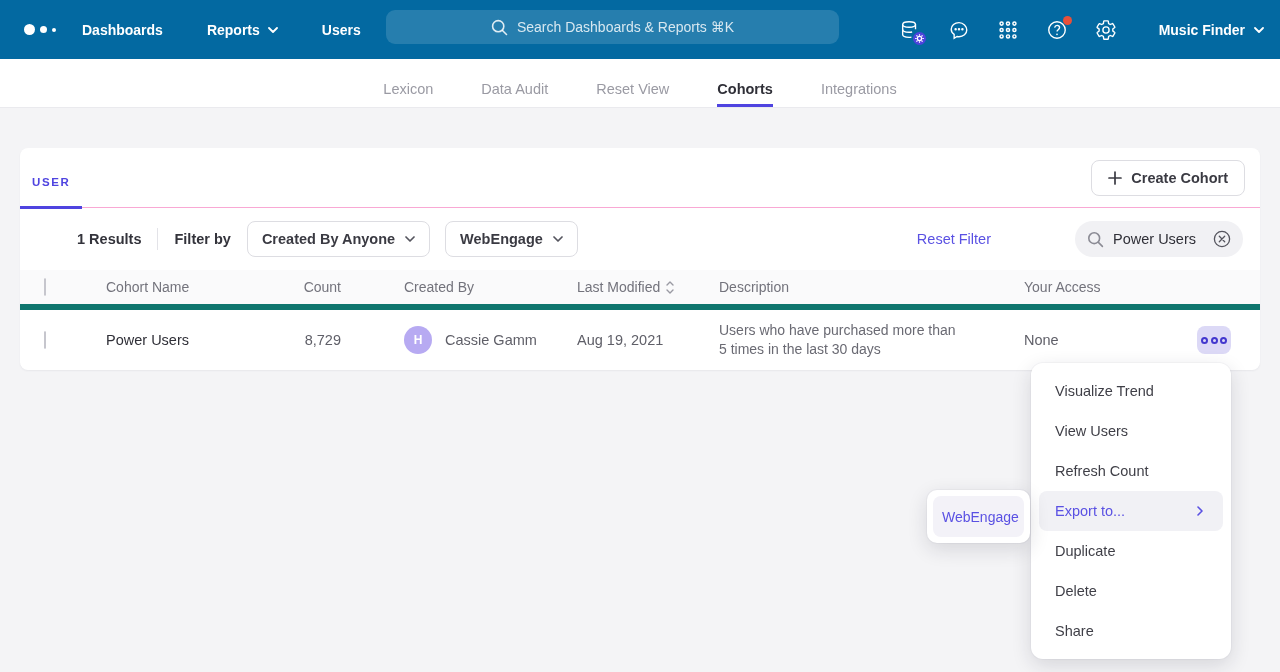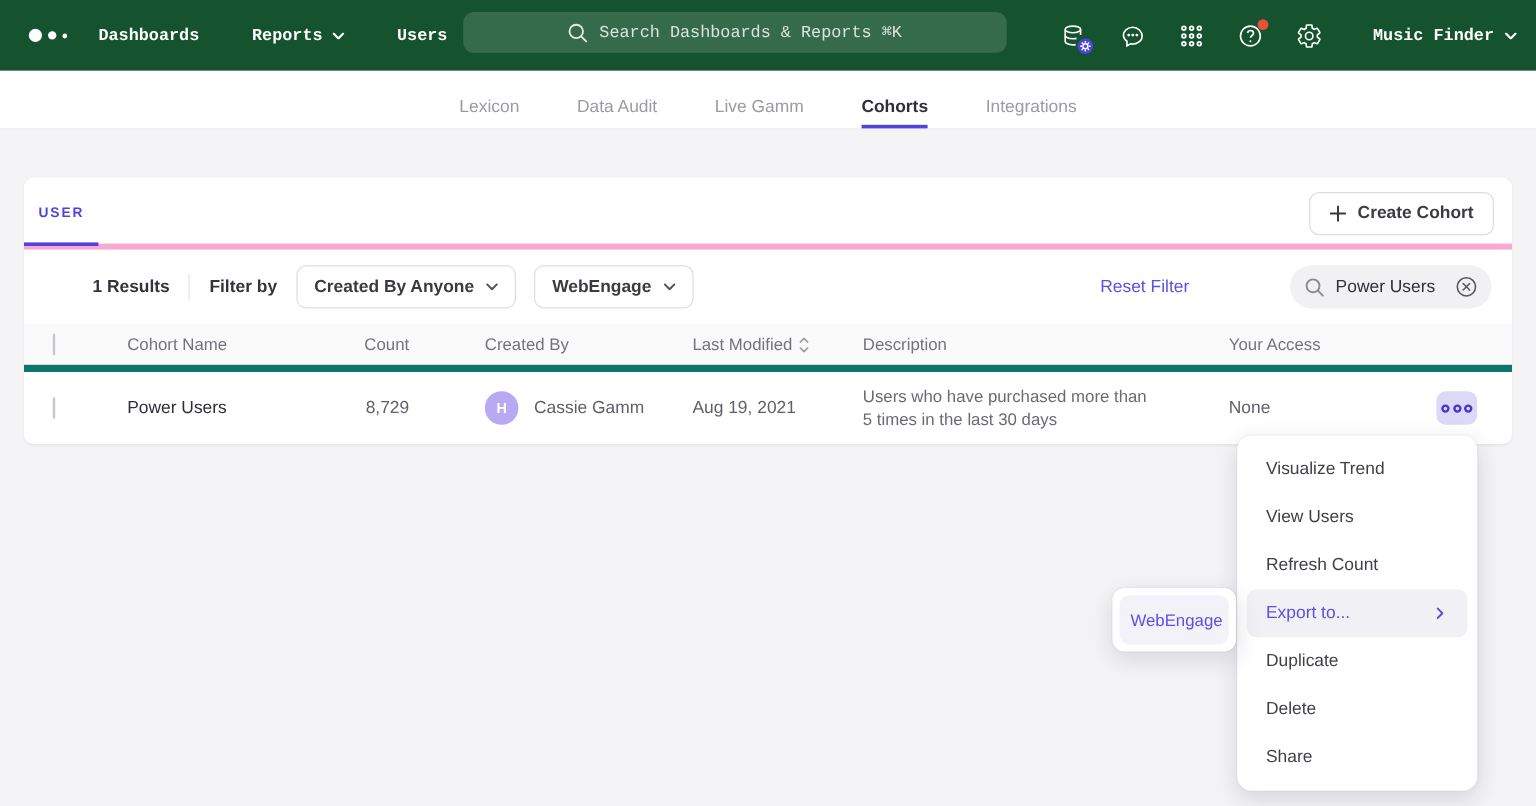--- a/index.html
+++ b/index.html
@@ -2,21 +2,21 @@
 <html><head>
 <meta charset="utf-8">
 <style>
   * { margin:0; padding:0; box-sizing:border-box; }
   html,body { width:1280px; height:672px; overflow:hidden; }
   body { font-family:"Liberation Sans","DejaVu Sans",sans-serif; background:#f4f4f6; position:relative; }
   .viewport { position:relative; width:1280px; height:672px; }
 
   
   .topnav { position:absolute; top:0; left:0; width:1280px; height:59px;
-    background:#14532d; display:flex; align-items:center; color:#fff;font-family:Liberation Mono, monospace; }
+    background:#0369a1; display:flex; align-items:center; color:#fff; }
   .brand { display:flex; align-items:center; gap:5px; margin-left:24px; width:40px; cursor:pointer; }
   .dot1{width:11px;height:11px;border-radius:50%;background:#fff;}
   .dot2{width:7px;height:7px;border-radius:50%;background:#fff;}
   .dot3{width:4px;height:4px;border-radius:50%;background:#fff;}
   .topnav-items { display:flex; align-items:center; margin-left:18px; }
   .topnav-item { color:#fff; font-size:14px; font-weight:600; text-decoration:none;
     padding:10px 0; margin-right:44px; display:flex; align-items:center; gap:8px; cursor:pointer; }
   .chev { width:10px; height:6px; display:inline-block; }
   .topnav-search { position:absolute; left:386px; top:10px; width:453px; height:34px;
     background:rgba(255,255,255,0.14); border-radius:9px; display:flex; align-items:center;
@@ -36,21 +36,21 @@
   
   .subnav { position:absolute; top:59px; left:0; width:1280px; height:49px; background:#fff;
     border-bottom:1px solid #eaeaee; display:flex; justify-content:center; align-items:stretch; gap:48px; }
   .subtab { font-size:14.5px; color:#9a9aa3; display:flex; align-items:center; cursor:pointer;
     border-bottom:3px solid transparent; padding-top:15px; }
   .subtab.active { color:#2f2f37; font-weight:600; border-bottom-color:#4f44e0; }
 
   
   .card { position:absolute; left:20px; top:148px; width:1240px; height:222px; background:#fff;
     border-radius:8px; box-shadow:0 1px 2px rgba(40,40,60,0.06); }
-  .card-header { height:60px; border-bottom:5px solid #f9a8d4; display:flex;
+  .card-header { height:60px; border-bottom:1px solid #f9a8d4; display:flex;
     align-items:flex-end; justify-content:space-between; position:relative; }
   .user-tab { padding:0 12px 18px 12px; border-bottom:3px solid #4f44e0; margin-bottom:-2px;
     color:#4f44e0; font-size:11.5px; font-weight:700; letter-spacing:1.6px; cursor:pointer; }
   .create-btn { position:absolute; right:15px; top:12px; height:36px; padding:0 16px;
     background:#fff; border:1px solid #dddde2; border-radius:8px; display:flex; align-items:center;
     gap:9px; font-size:14.5px; font-weight:600; color:#3a3a42; cursor:pointer;
     font-family:inherit; }
 
   
   .filter-row { height:62px; display:flex; align-items:center; position:relative; }
@@ -184,21 +184,21 @@
         <svg class="chev" viewBox="0 0 10 6" fill="none">
             <path d="M1 1l4 4 4-4" stroke="#fff" stroke-width="1.8" stroke-linecap="round" stroke-linejoin="round"></path>
           </svg>
       </div>
     </div>
   </header>
 
   <nav class="subnav">
     <a class="subtab">Lexicon</a>
     <a class="subtab">Data Audit</a>
-    <a class="subtab">Live Gamm</a>
+    <a class="subtab">Reset View</a>
     <a class="subtab active">Cohorts</a>
     <a class="subtab">Integrations</a>
   </nav>
 
   <main class="card">
     <div class="card-header">
       <div class="user-tab">USER</div>
       <button class="create-btn">
         <svg width="14" height="14" viewBox="0 0 14 14" fill="none">
             <path d="M7 1v12M1 7h12" stroke="#3a3a42" stroke-width="1.7" stroke-linecap="round"></path>

